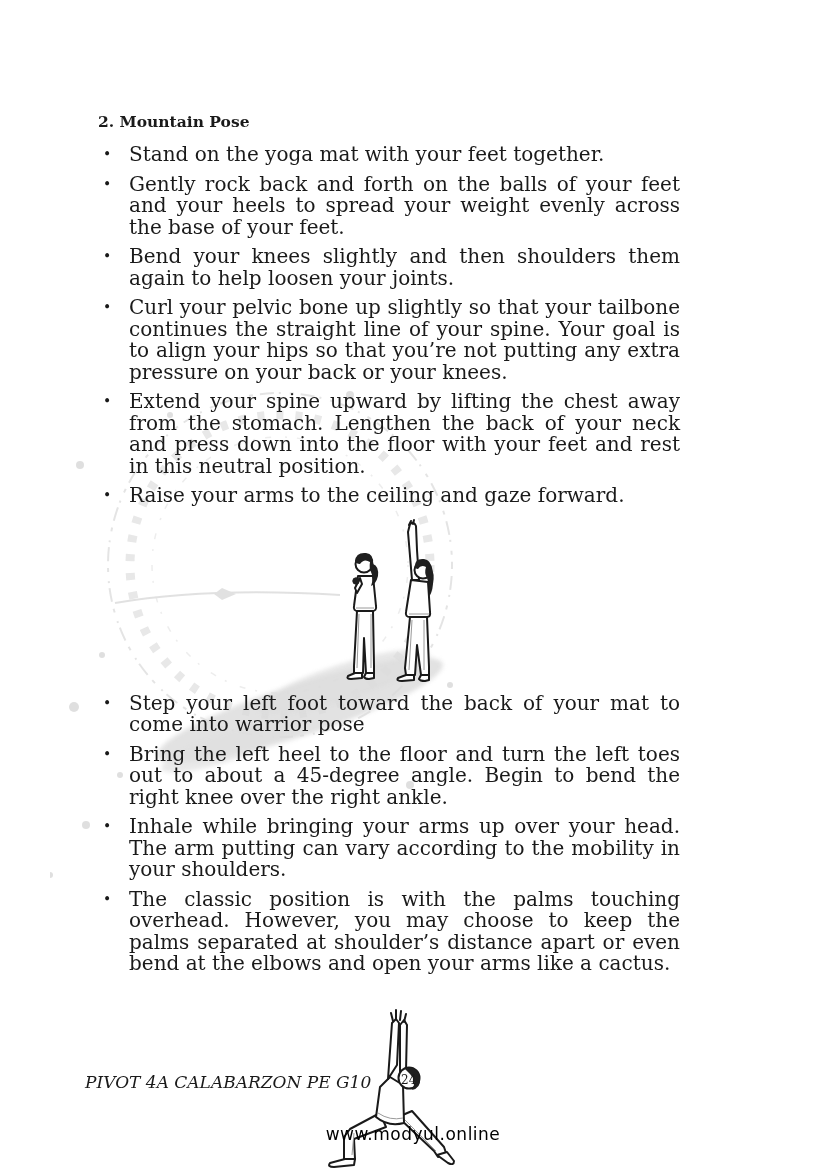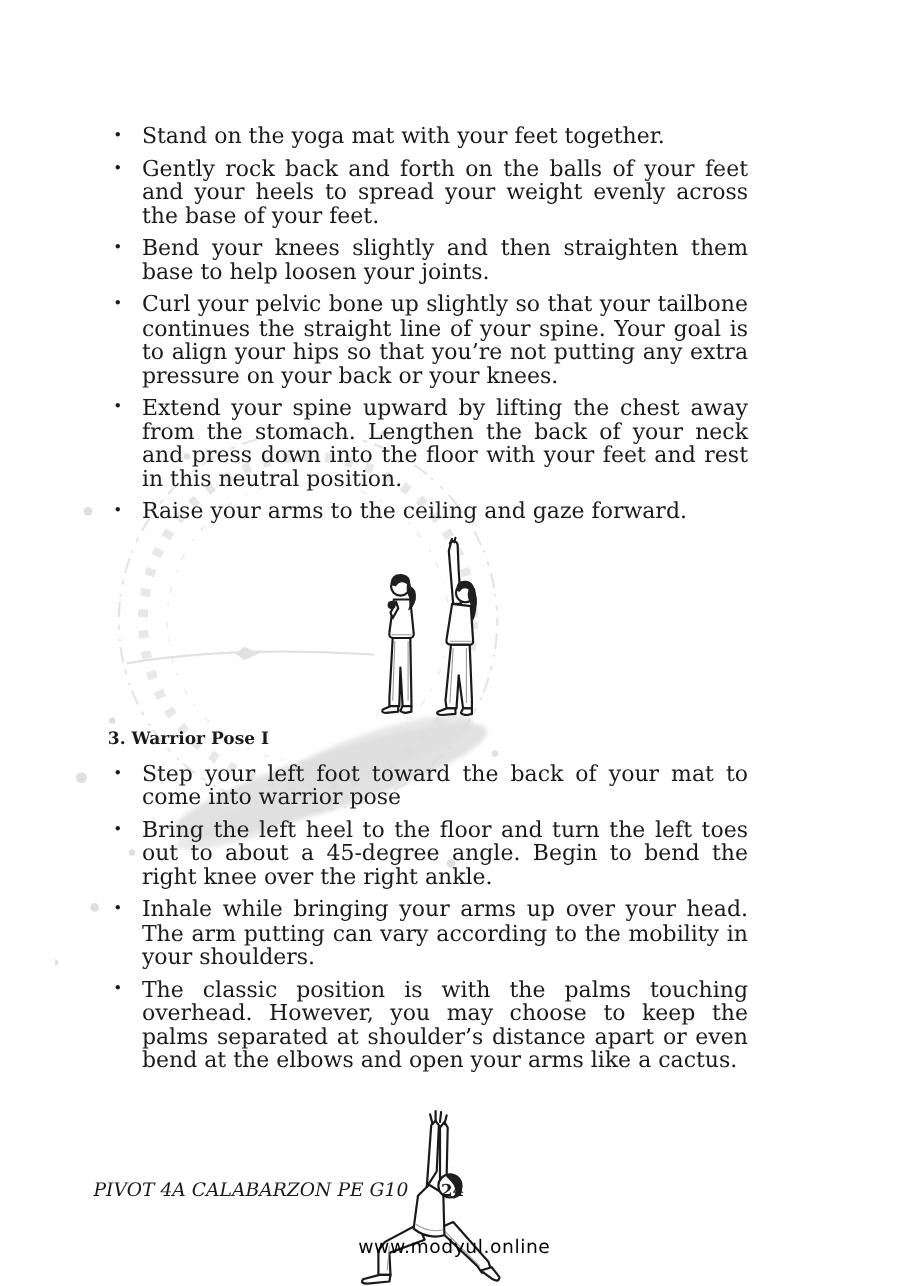--- a/index.html
+++ b/index.html
@@ -27,21 +27,21 @@
     text-align:justify;
   }
   .illus { position:relative; z-index:1; }
   .illus-mountain { margin:11px 0 7px 242px; width:115px; height:168px; }
   .illus-warrior  { margin:30px 0 0 212px;  width:150px; height:167px; }
   .footer-left {
     position:absolute; left:85px; top:1072px; z-index:1;
     font-style:italic; font-size:17px;
   }
   .page-num {
-    position:absolute; left:401px; top:1073px; z-index:1; font-size:15px;font-weight:bold;
+    position:absolute; left:401px; top:1073px; z-index:1; font-size:12px;
   }
   .site-watermark {
     position:absolute; left:0; right:0; top:1124px; z-index:1;
     text-align:center; font-size:17px; color:#000000;
     font-family:"DejaVu Sans","Liberation Sans",sans-serif; letter-spacing:.5px;
   }
   svg .ink  { stroke:#1a1a1a; fill:#ffffff; stroke-width:2; stroke-linejoin:round; stroke-linecap:round; }
   svg .hair { fill:#1f1f1f; stroke:none; }
   svg .seam { stroke:#9a9a9a; stroke-width:1; fill:none; }
 </style>
@@ -70,32 +70,33 @@
       <circle cx="300" cy="40" r="4"></circle>
         <circle cx="400" cy="330" r="3"></circle>
       <circle cx="360" cy="430" r="4"></circle>
         <circle cx="90, " cy="520" r="3"></circle>
     </g>
   </g>
 </svg>
 
 <div class="content">
 
+  <h2 class="sec-head">2. Mountain Pose</h2>
   <ul class="bullets">
     <li class="bullet">
         <span class="dot">•</span>
         <p class="btxt">Stand on the yoga mat with your feet together.</p>
       </li>
     <li class="bullet">
         <span class="dot">•</span>
         <p class="btxt">Gently rock back and forth on the balls of your feet and your heels to spread your weight evenly across the base of your feet.</p>
       </li>
     <li class="bullet">
         <span class="dot">•</span>
-        <p class="btxt">Bend your knees slightly and then straighten them base to help loosen your joints.</p>
+        <p class="btxt">Bend your knees slightly and then shoulders them again to help loosen your joints.</p>
       </li>
     <li class="bullet">
         <span class="dot">•</span>
         <p class="btxt">Curl your pelvic bone up slightly so that your tailbone continues the straight line of your spine. Your goal is to align your hips so that you’re not putting any extra pressure on your back or your knees.</p>
       </li>
     <li class="bullet">
         <span class="dot">•</span>
         <p class="btxt">Extend your spine upward by lifting the chest away from the stomach. Lengthen the back of your neck and press down into the floor with your feet and rest in this neutral position.</p>
       </li>
     <li class="bullet">
@@ -128,21 +129,20 @@
         <path class="ink" d="M71,62 L66,94 Q65,99 70,99 L87,99 Q91,99 90,94 L88,64 Z"></path>
         <path class="ink" d="M72,62 L68,14 L70,6 Q74,3 76,8 L77,32 L79,62 Z"></path>
         <path class="ink" d="M69,7 L71,3 M73,6 L74,2"></path>
         <circle class="ink" cx="83" cy="52" r="8.5"></circle>
         <path class="hair" d="M75,48 Q75,40 84,41 Q91,42 91,50 Q95,55 93,66 Q92,76 88,80 Q90,68 87,60 Q84,55 86,49 Q81,46 78,51 Q75,51 75,48 Z"></path>
         <path class="seam" d="M69,96 L89,96"></path>
       </g>
     </svg>
   </div>
 
-  <h2 class="sec-head">3. Warrior Pose I</h2>
   <ul class="bullets">
     <li class="bullet">
         <span class="dot">•</span>
         <p class="btxt">Step your left foot toward the back of your mat to come into warrior pose</p>
       </li>
     <li class="bullet">
         <span class="dot">•</span>
         <p class="btxt">Bring the left heel to the floor and turn the left toes out to about a 45-degree angle. Begin to bend the right knee over the right ankle.</p>
       </li>
     <li class="bullet">

